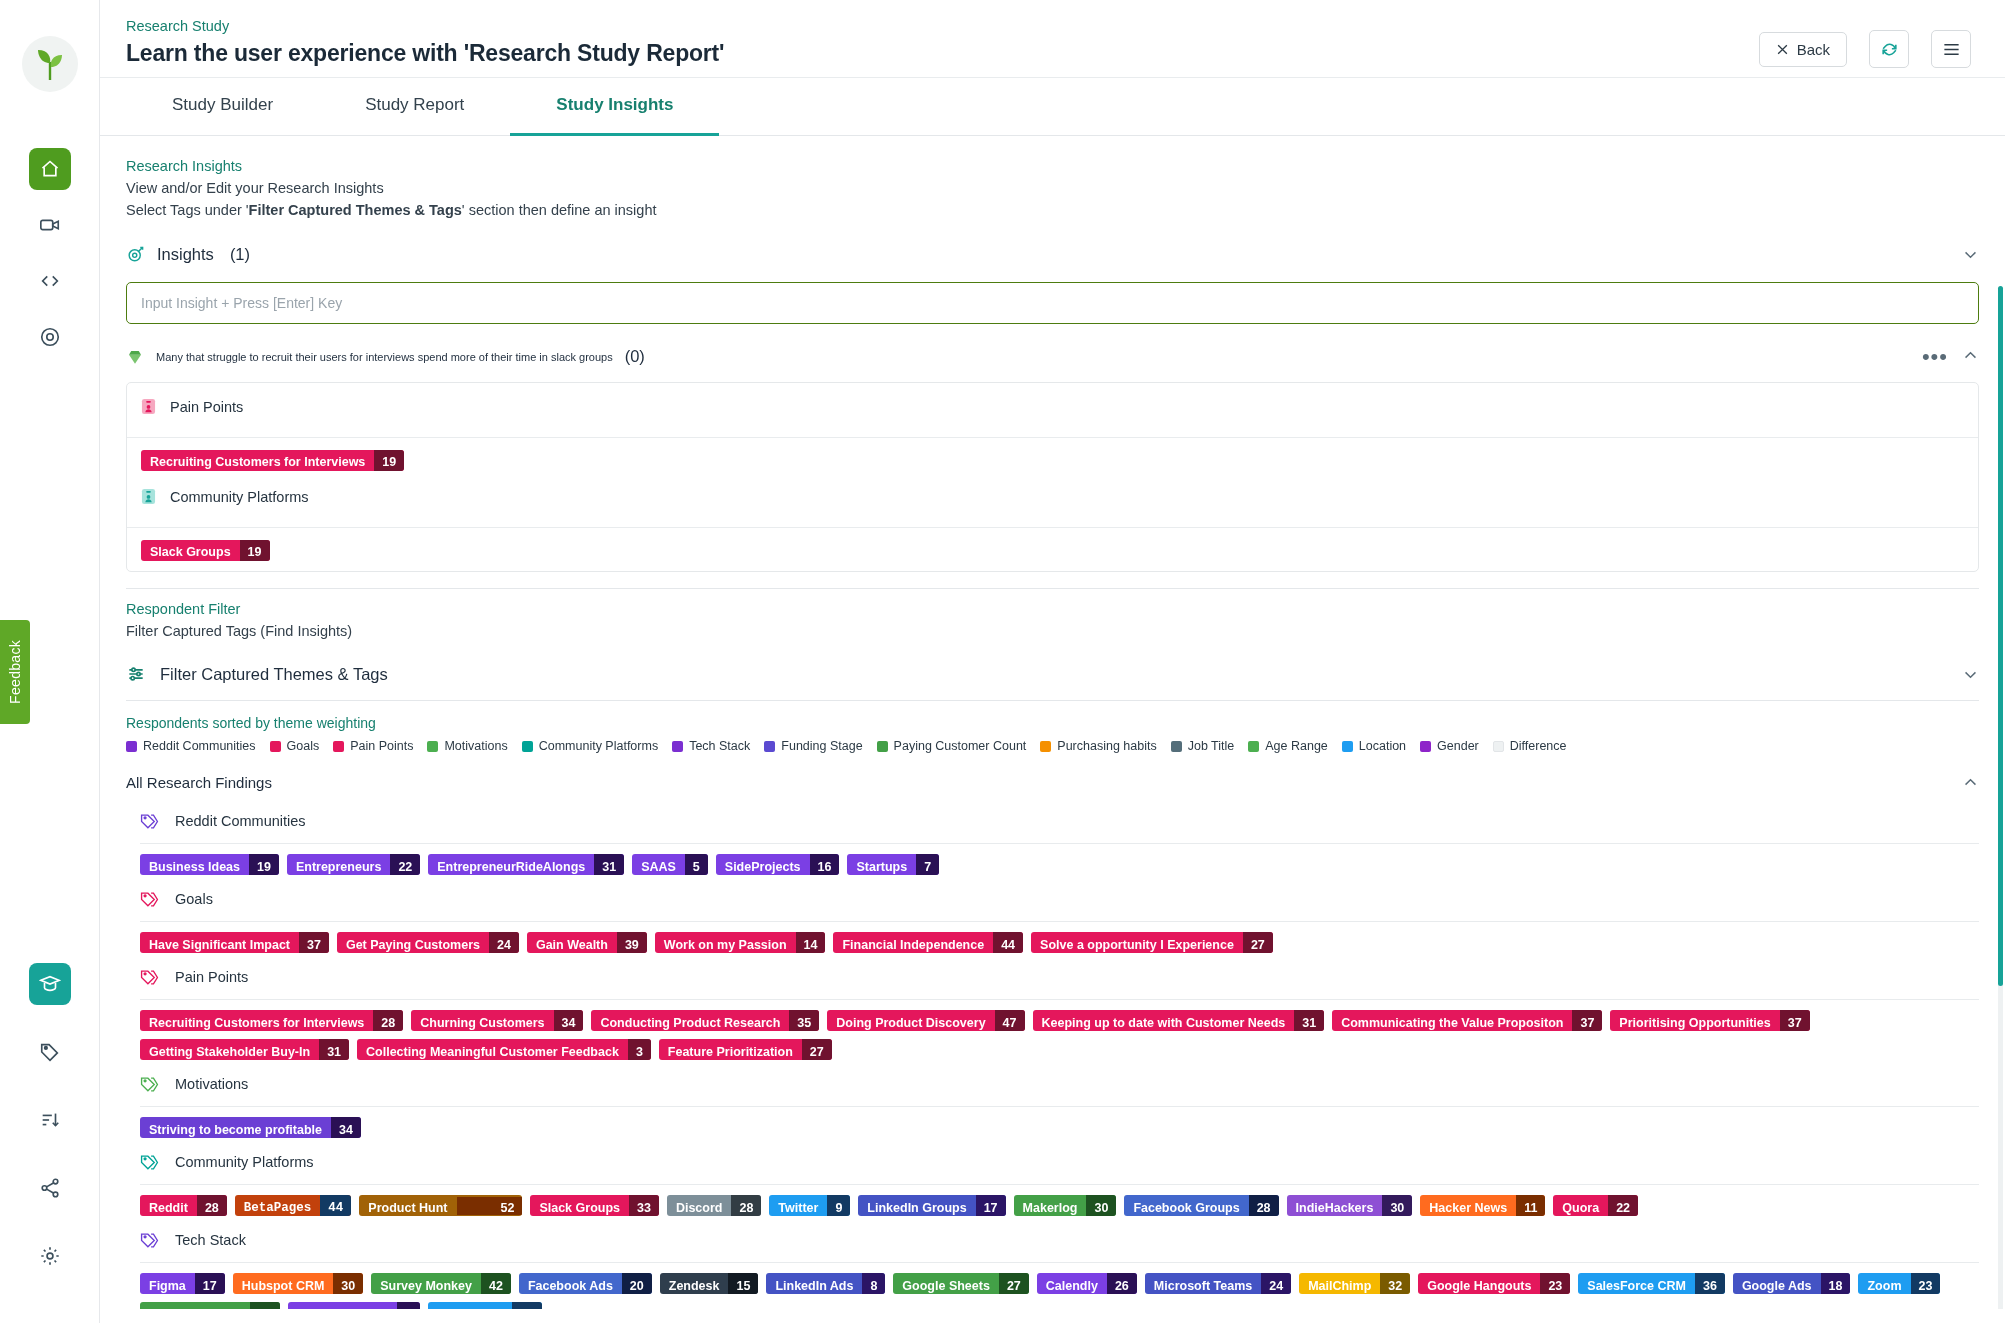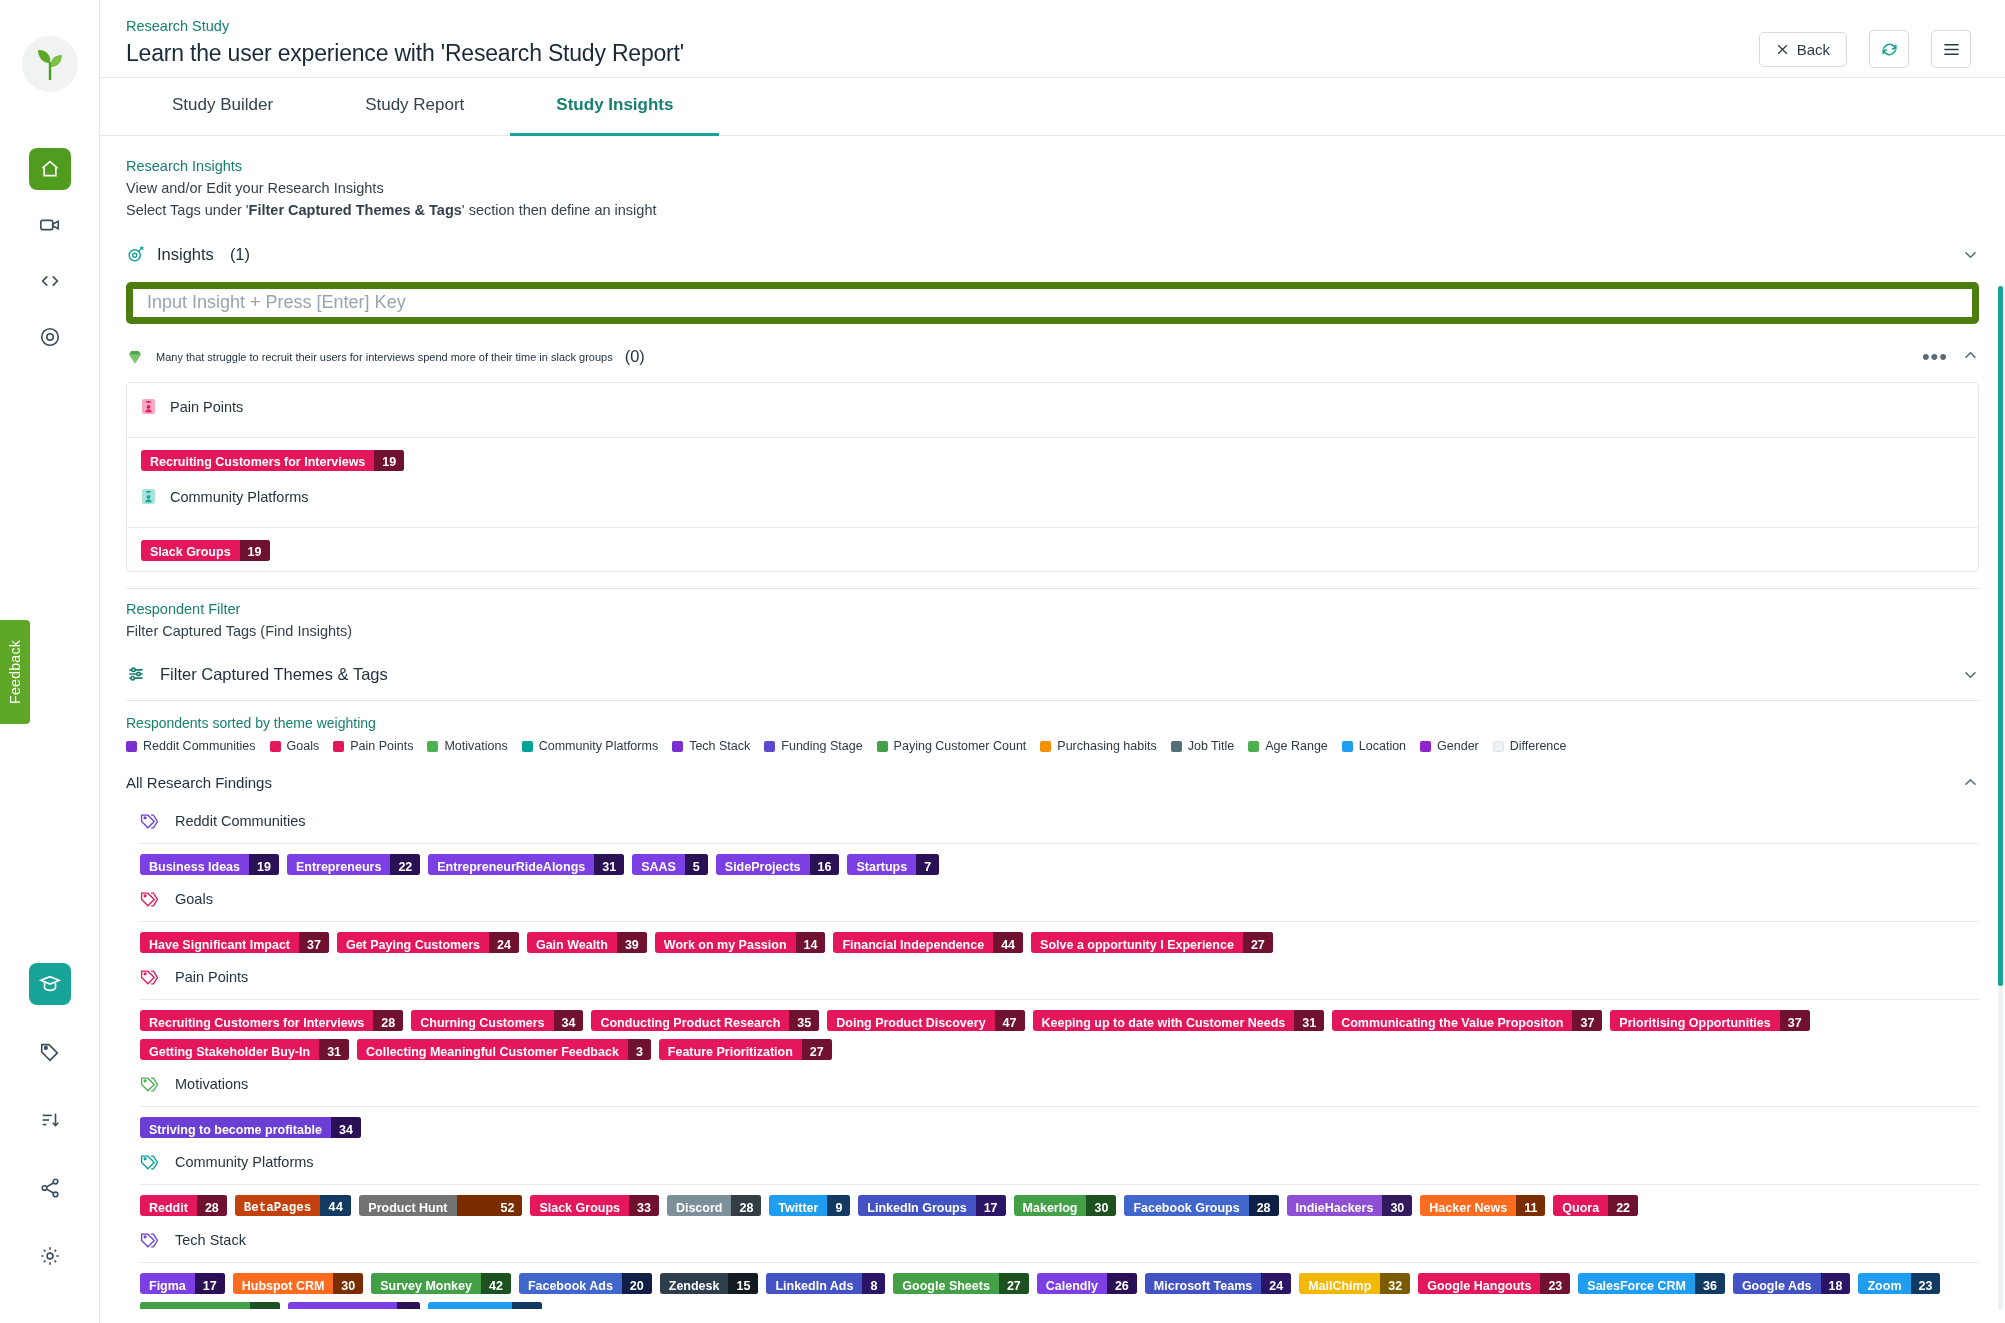--- a/index.html
+++ b/index.html
@@ -50,21 +50,21 @@
 
   
   .main { flex: 1; height: 1323px; position: relative; overflow: hidden; background: #fff; }
 
   .topbar {
     height: 78px; border-bottom: 1px solid #e9ecee;
     display: flex; align-items: flex-start; justify-content: space-between;
     padding: 18px 34px 0 26px;
   }
   .crumb { color: #17806f; font-size: 14.5px; margin-bottom: 6px; }
-  .title { font-size: 23px; font-weight: normal; color: #1b2a38; letter-spacing: -.2px; }
+  .title { font-size: 23px; font-weight: bold; color: #1b2a38; letter-spacing: -.2px; }
   .top-actions { display: flex; align-items: center; gap: 22px; margin-top: 12px; }
   .btn-back {
     display: flex; align-items: center; gap: 8px;
     border: 1px solid #d7dbde; background: #fff; border-radius: 5px;
     padding: 8px 16px; font-size: 15px; color: #2c3a45; cursor: pointer;
   }
   .icon-btn {
     width: 40px; height: 38px; border: 1px solid #d7dbde; background: #fff;
     border-radius: 5px; display: flex; align-items: center; justify-content: center;
     cursor: pointer; color: #17806f;
@@ -87,22 +87,22 @@
   .panel-head {
     display: flex; align-items: center; gap: 12px;
     margin-top: 16px; height: 34px;
   }
   .panel-head .ph-title { font-size: 16.5px; color: #1f2d3d; }
   .panel-head .ph-count { font-size: 16.5px; color: #1f2d3d; margin-left: 4px; }
   .chev { margin-left: auto; color: #5a6b77; cursor: pointer; display: flex; }
 
   .insight-input {
     margin-top: 10px; height: 42px; width: 100%;
-    border: 7px solid #4d7c0f; border-radius: 5px;
-    padding: 0 14px; font-size: 18px; color: #30404b;
+    border: 1px solid #4d7c0f; border-radius: 5px;
+    padding: 0 14px; font-size: 14px; color: #30404b;
     font-family: "Liberation Sans", sans-serif; background: #fff;
   }
   .insight-input::placeholder { color: #9aa4ac; }
 
   .insight-row {
     display: flex; align-items: center; gap: 12px;
     margin-top: 18px; height: 30px;
   }
   .insight-row .txt { font-size: 11px; color: #1f2d3d; }
   .insight-row .cnt { font-size: 16.5px; color: #1f2d3d; }
@@ -628,21 +628,21 @@
             <div class="theme-chips">
               <div class="chips">
                 <span class="chip" style="background: rgb(228, 23, 92);">
                   <span class="lbl">Reddit</span>
                   <span class="num" style="background: rgb(112, 18, 47);">28</span>
                 </span>
                 <span class="chip" style="background: #c2410c; font-family: Liberation Mono, monospace;">
                   <span class="lbl">BetaPages</span>
                   <span class="num" style="background: rgb(18, 58, 99);">44</span>
                 </span>
-                <span class="chip" style="background: #737373;">
+                <span class="chip" style="background: #a16207; align-items: center;">
                   <span class="lbl">Product Hunt</span>
                   <span class="num" style="background: rgb(122, 46, 0); padding-left: 44px;">52</span>
                 </span>
                 <span class="chip" style="background: rgb(228, 23, 92);">
                   <span class="lbl">Slack Groups</span>
                   <span class="num" style="background: rgb(112, 18, 47);">33</span>
                 </span>
                 <span class="chip" style="background: rgb(125, 143, 153);">
                   <span class="lbl">Discord</span>
                   <span class="num" style="background: rgb(50, 61, 68);">28</span>

